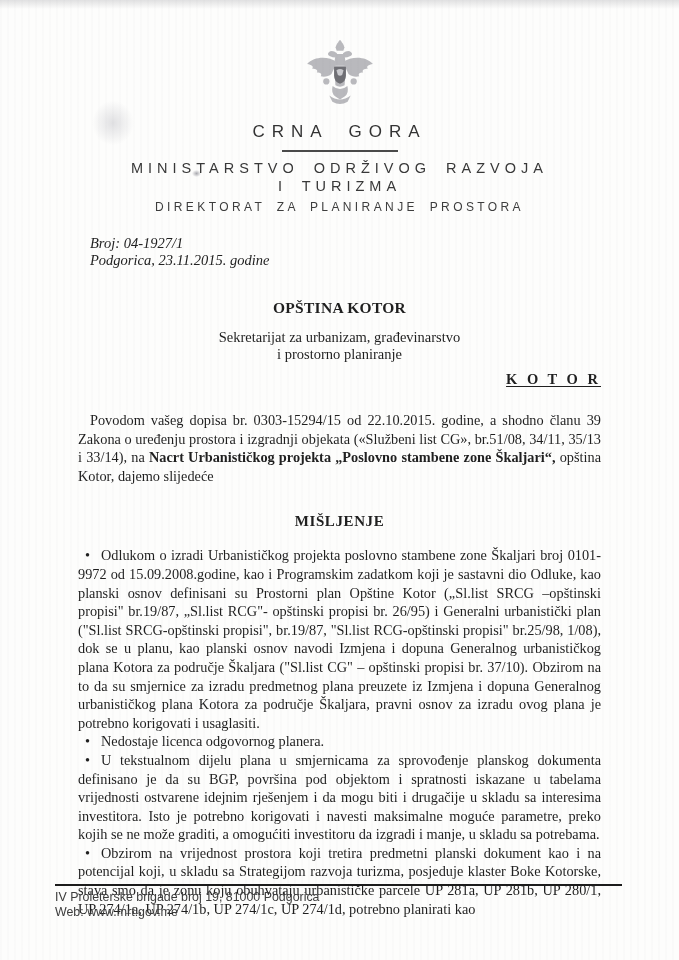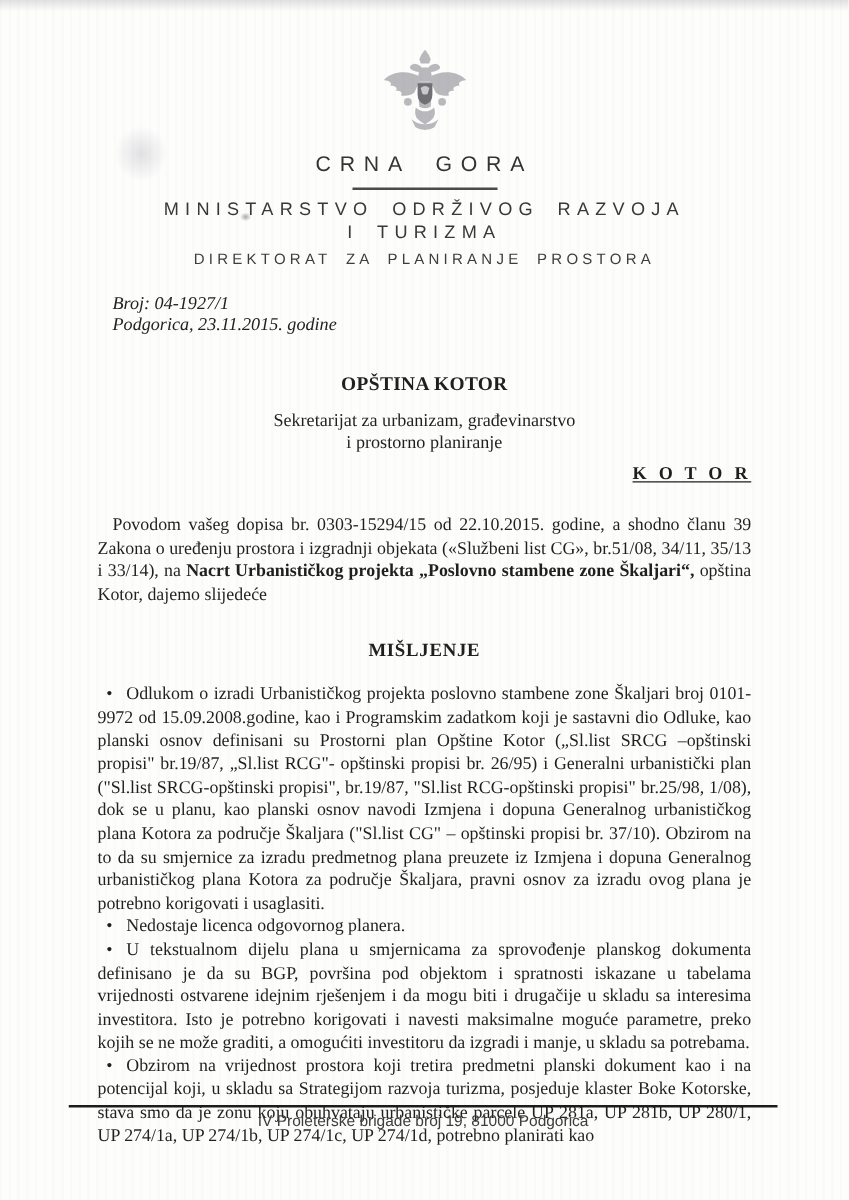--- a/index.html
+++ b/index.html
@@ -70,21 +70,21 @@
   .bullets { margin-top: 16px; }
   .bullet {
     margin: 0; font-size: 14.3px; line-height: 18.6px;
     text-align: justify; text-indent: 7px;
   }
   .bullet::before { content: "\2022"; padding-right: 11px; }
 
   footer {
     position: absolute; left: 55px; top: 884px; width: 567px;
     font-family: "Liberation Sans", sans-serif; color: #3c3c3c;
-    text-align: center; font-size: 12.4px; line-height: 15.4px;
+    text-align: left; font-size: 12.4px; line-height: 15.4px;
   }
   .rule { height: 0; border-top: 2.5px solid #1c1c1c; margin-bottom: 4px; }
 </style>
 </head>
 <body>
 
 <div class="page">
   <div class="scan-texture"></div>
   <div class="top-band"></div>
   <div class="smudge"></div>
@@ -139,14 +139,15 @@
       <p class="bullet">Odlukom o izradi Urbanističkog projekta poslovno stambene zone Škaljari broj 0101-9972 od 15.09.2008.godine, kao i Programskim zadatkom koji je sastavni dio Odluke, kao planski osnov definisani su Prostorni plan Opštine Kotor („Sl.list SRCG –opštinski propisi" br.19/87, „Sl.list RCG"- opštinski propisi br. 26/95) i Generalni urbanistički plan ("Sl.list SRCG-opštinski propisi", br.19/87, "Sl.list RCG-opštinski propisi" br.25/98, 1/08), dok se u planu, kao planski osnov navodi Izmjena i dopuna Generalnog urbanističkog plana Kotora za područje Škaljara ("Sl.list CG" – opštinski propisi br. 37/10). Obzirom na to da su smjernice za izradu predmetnog plana preuzete iz Izmjena i dopuna Generalnog urbanističkog plana Kotora za područje Škaljara, pravni osnov za izradu ovog plana je potrebno korigovati i usaglasiti.</p>
       <p class="bullet">Nedostaje licenca odgovornog planera.</p>
       <p class="bullet">U tekstualnom dijelu plana u smjernicama za sprovođenje planskog dokumenta definisano je da su BGP, površina pod objektom i spratnosti iskazane u tabelama vrijednosti ostvarene idejnim rješenjem i da mogu biti i drugačije u skladu sa interesima investitora. Isto je potrebno korigovati i navesti maksimalne moguće parametre, preko kojih se ne može graditi, a omogućiti investitoru da izgradi i manje, u skladu sa potrebama.</p>
       <p class="bullet">Obzirom na vrijednost prostora koji tretira predmetni planski dokument kao i na potencijal koji, u skladu sa Strategijom razvoja turizma, posjeduje klaster Boke Kotorske, stava smo da je zonu koju obuhvataju urbanističke parcele UP 281a, UP 281b, UP 280/1, UP 274/1a, UP 274/1b, UP 274/1c, UP 274/1d, potrebno planirati kao</p>
     </div>
   </div>
 
   <footer>
     <div class="rule"></div>
     <div>IV Proleterske brigade broj 19, 81000 Podgorica</div>
+    <div>Web: www.mrt.gov.me</div>
   </footer>
 </div>
 
 </body></html>

